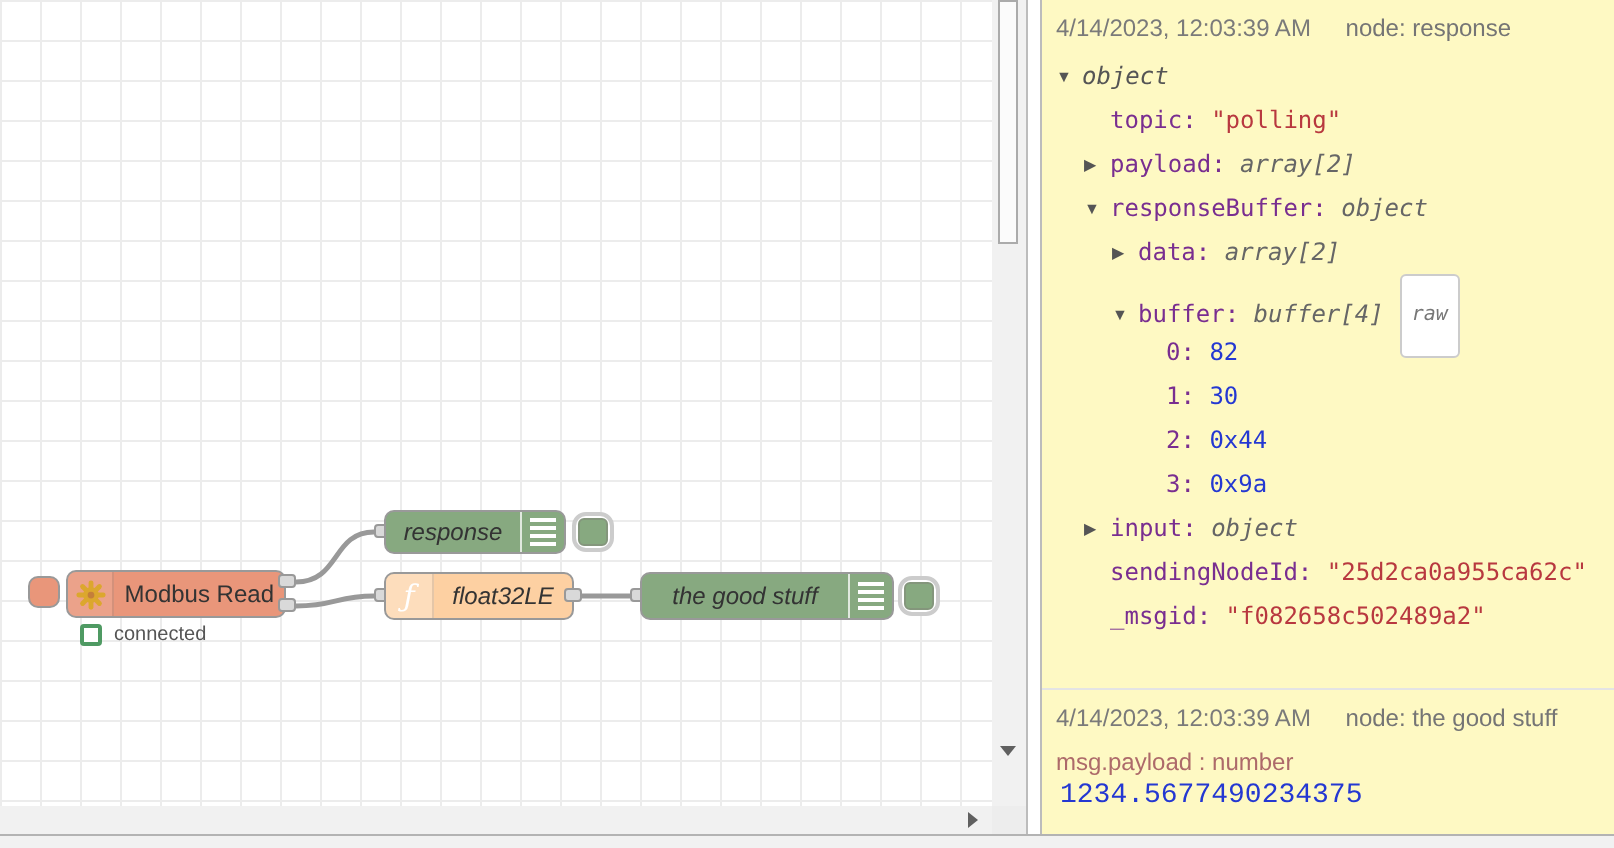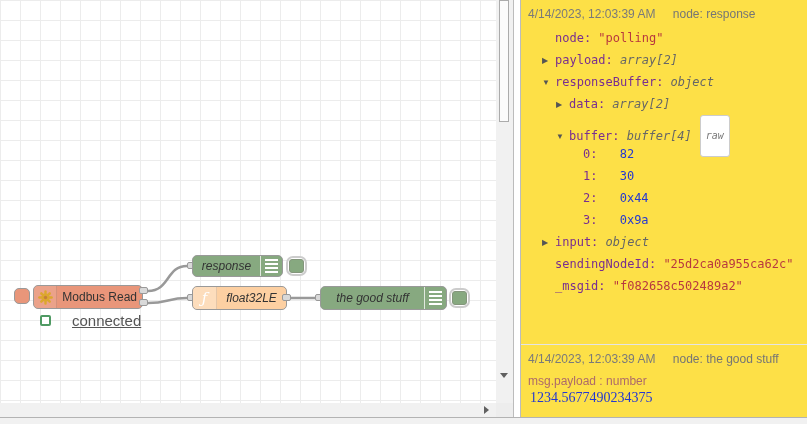--- a/index.html
+++ b/index.html
@@ -30,60 +30,60 @@
   .port{position:absolute;width:9px;height:7px;background:#d9d9d9;border:1px solid #999;
         border-radius:2px;box-sizing:border-box;}
   .toggle{position:absolute;width:21px;height:20px;border:2px solid #ccc;border-radius:7px;
           background:#fff;box-sizing:border-box;padding:1px;}
   .toggle > div{width:100%;height:100%;border-radius:3px;box-sizing:border-box;}
   .toggle-green > div{background:#87a980;border:1px solid #84967c;}
   .small-btn{position:absolute;width:16px;height:16px;border:1px solid #999;border-radius:5px;
              background:#e9967a;box-sizing:border-box;}
   #status-row{position:absolute;left:40px;top:312px;display:flex;align-items:center;}
   #status-dot{width:7px;height:7px;border:2px solid #4f9a63;border-radius:2px;background:#fff;}
-  #status-text{margin-left:21px;font-size:15px;color:#555;text-decoration:underline;}
+  #status-text{margin-left:6px;font-size:10px;color:#555;}
 
   
   #vtrack{position:absolute;left:496px;top:0;width:17px;height:403px;background:#f1f1f1;}
   #vthumb{position:absolute;left:3px;top:0;width:10px;height:122px;background:#fbfbfb;
           border:1px solid #ababab;box-sizing:border-box;}
   #varrow{position:absolute;left:4px;top:373px;width:0;height:0;
           border-left:4px solid transparent;border-right:4px solid transparent;
           border-top:5px solid #606060;}
   #htrack{position:absolute;left:0;top:403px;width:496px;height:14px;background:#f1f1f1;}
   #harrow{position:absolute;left:484px;top:3px;width:0;height:0;
           border-top:4px solid transparent;border-bottom:4px solid transparent;
           border-left:5px solid #606060;}
   #scorner{position:absolute;left:496px;top:403px;width:17px;height:14px;background:#ededed;}
   #ws-border{position:absolute;left:513px;top:0;width:1px;height:417px;background:#bcbcbc;}
   #sb-border{position:absolute;left:520px;top:0;width:1px;height:417px;background:#bcbcbc;}
   #bottom-strip{position:absolute;left:0;top:417px;width:807px;height:7px;background:#f1f1f1;
                 border-top:1px solid #b3b3b3;box-sizing:content-box;}
 
   
-  #sidebar{position:absolute;left:521px;top:0;width:286px;height:417px;background:#fde047;overflow:hidden;}
+  #sidebar{position:absolute;left:521px;top:0;width:286px;height:417px;background:#fef9c3;overflow:hidden;}
   .debug-msg{padding:6px 7px 8px 7px;box-sizing:border-box;}
   .msg1{height:345px;border-bottom:1px solid #e4e4e4;}
   .meta-row{font-size:12px;color:#7a7a7a;height:16px;line-height:16px;white-space:nowrap;}
   .meta-node{margin-left:14px;color:#757575;}
   .topic-row{font-size:12px;color:#ad6a6a;margin-top:6px;height:16px;line-height:16px;white-space:nowrap;}
   .tree{margin-top:5px;font-family:"DejaVu Sans Mono",monospace;font-size:12px;}
   .tree-row{height:22px;line-height:22px;white-space:nowrap;}
   .tree-row.raw-row{height:28px;line-height:28px;}
   .expander{display:inline-block;width:13px;font-size:8px;color:#555;
             font-family:"Liberation Sans",sans-serif;vertical-align:1px;}
   .k{color:#792e90;}
   .v-string{color:#b8383f;}
-  .v-number{color:#2438d2;margin-left:15px;}
+  .v-number{color:#2438d2;}
   .v-type{color:#666;font-style:italic;}
   .v-root{color:#555;font-style:italic;}
   .raw-btn{display:inline-block;margin-left:8px;border:1px solid #ccc;border-radius:3px;
            padding:12px 5px;font-size:10px;font-style:italic;color:#777;background:#fff;
            line-height:15px;height:16px;vertical-align:1px;font-family:"DejaVu Sans Mono",monospace;}
-  .big-number{margin-top:1px;margin-left:2px;font-family:Liberation Serif, serif;
+  .big-number{margin-top:1px;margin-left:2px;font-family:Liberation Mono, monospace;
               font-size:14px;color:#2438d2;}
 </style>
 </head>
 <body>
 
 <div id="app">
 
   <div id="workspace">
     <div id="grid"></div>
 
@@ -161,21 +161,22 @@
   <div id="bottom-strip"></div>
 
   <div id="sidebar">
 
     <div class="debug-msg msg1">
       <div class="meta-row">
         <span>4/14/2023, 12:03:39 AM</span>
         <span class="meta-node">node: response</span>
       </div>
       <div class="tree">
-          <div class="tree-row" style="padding-left: 14px;"><span class="expander"></span><span class="k">node: </span><span class="v-string">"polling"</span></div>
+          <div class="tree-row" style="padding-left: 0px;"><span class="expander">▼</span><span class="v-root">object</span></div>
+          <div class="tree-row" style="padding-left: 14px;"><span class="expander"></span><span class="k">topic: </span><span class="v-string">"polling"</span></div>
           <div class="tree-row" style="padding-left: 14px;"><span class="expander">▶</span><span class="k">payload: </span><span class="v-type">array[2]</span></div>
           <div class="tree-row" style="padding-left: 14px;"><span class="expander">▼</span><span class="k">responseBuffer: </span><span class="v-type">object</span></div>
           <div class="tree-row" style="padding-left: 28px;"><span class="expander">▶</span><span class="k">data: </span><span class="v-type">array[2]</span></div>
           <div class="tree-row raw-row" style="padding-left: 28px;"><span class="expander">▼</span><span class="k">buffer: </span><span class="v-type">buffer[4]</span><span class="raw-btn">raw</span></div>
           <div class="tree-row" style="padding-left: 42px;"><span class="expander"></span><span class="k">0: </span><span class="v-number">82</span></div>
           <div class="tree-row" style="padding-left: 42px;"><span class="expander"></span><span class="k">1: </span><span class="v-number">30</span></div>
           <div class="tree-row" style="padding-left: 42px;"><span class="expander"></span><span class="k">2: </span><span class="v-number">0x44</span></div>
           <div class="tree-row" style="padding-left: 42px;"><span class="expander"></span><span class="k">3: </span><span class="v-number">0x9a</span></div>
           <div class="tree-row" style="padding-left: 14px;"><span class="expander">▶</span><span class="k">input: </span><span class="v-type">object</span></div>
           <div class="tree-row" style="padding-left: 14px;"><span class="expander"></span><span class="k">sendingNodeId: </span><span class="v-string">"25d2ca0a955ca62c"</span></div>

